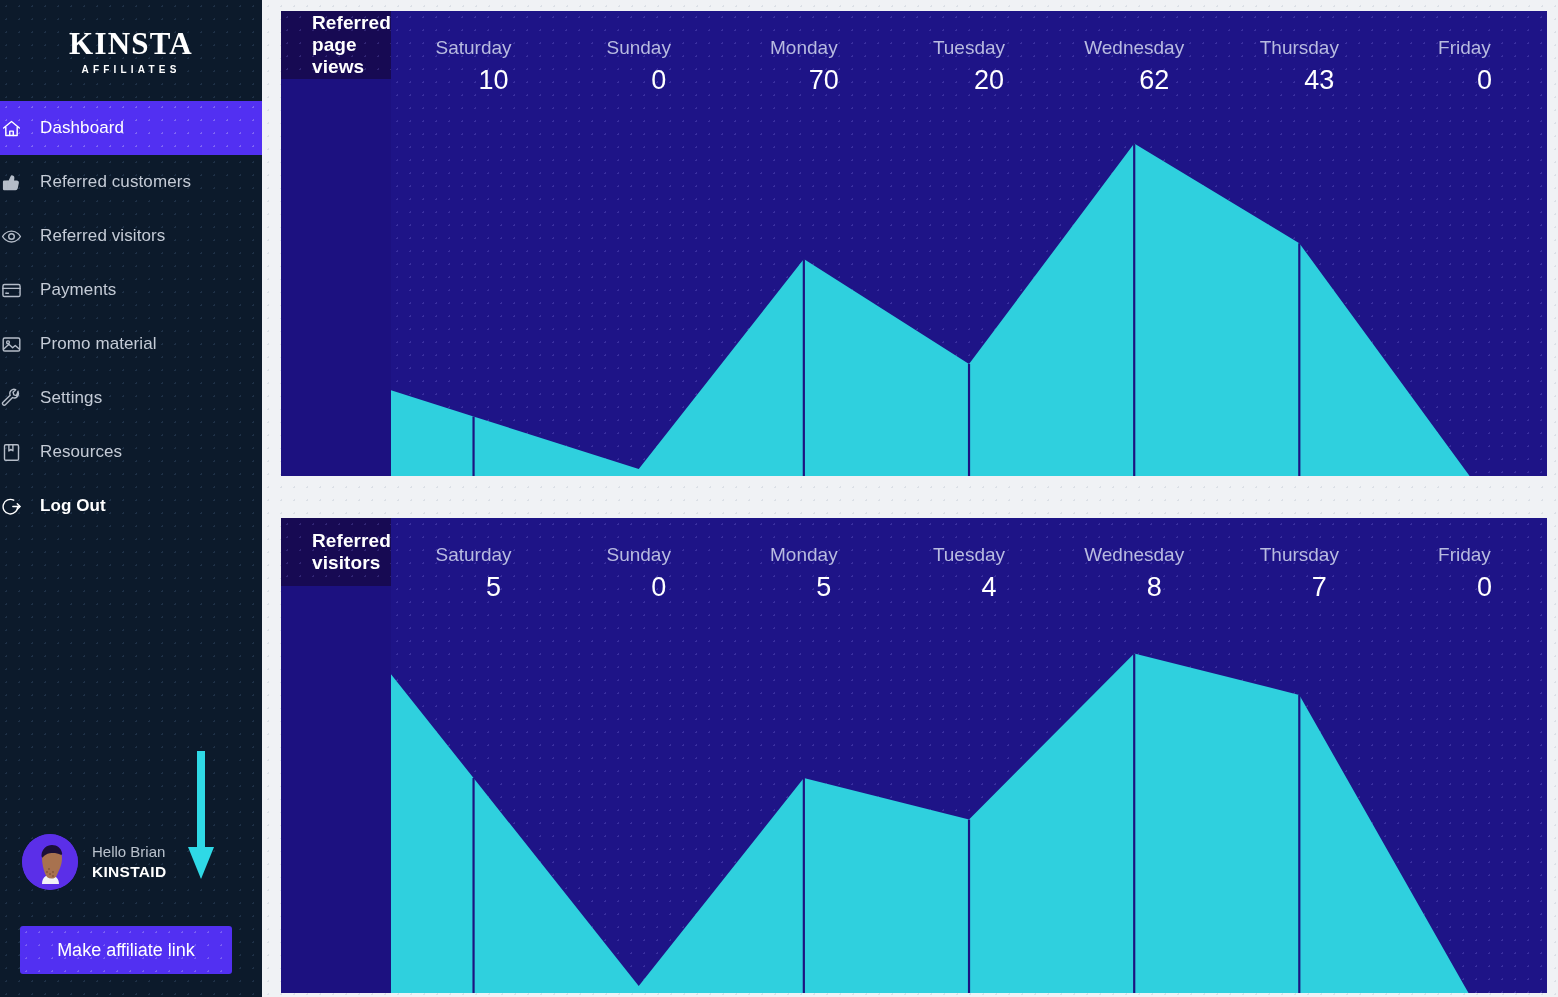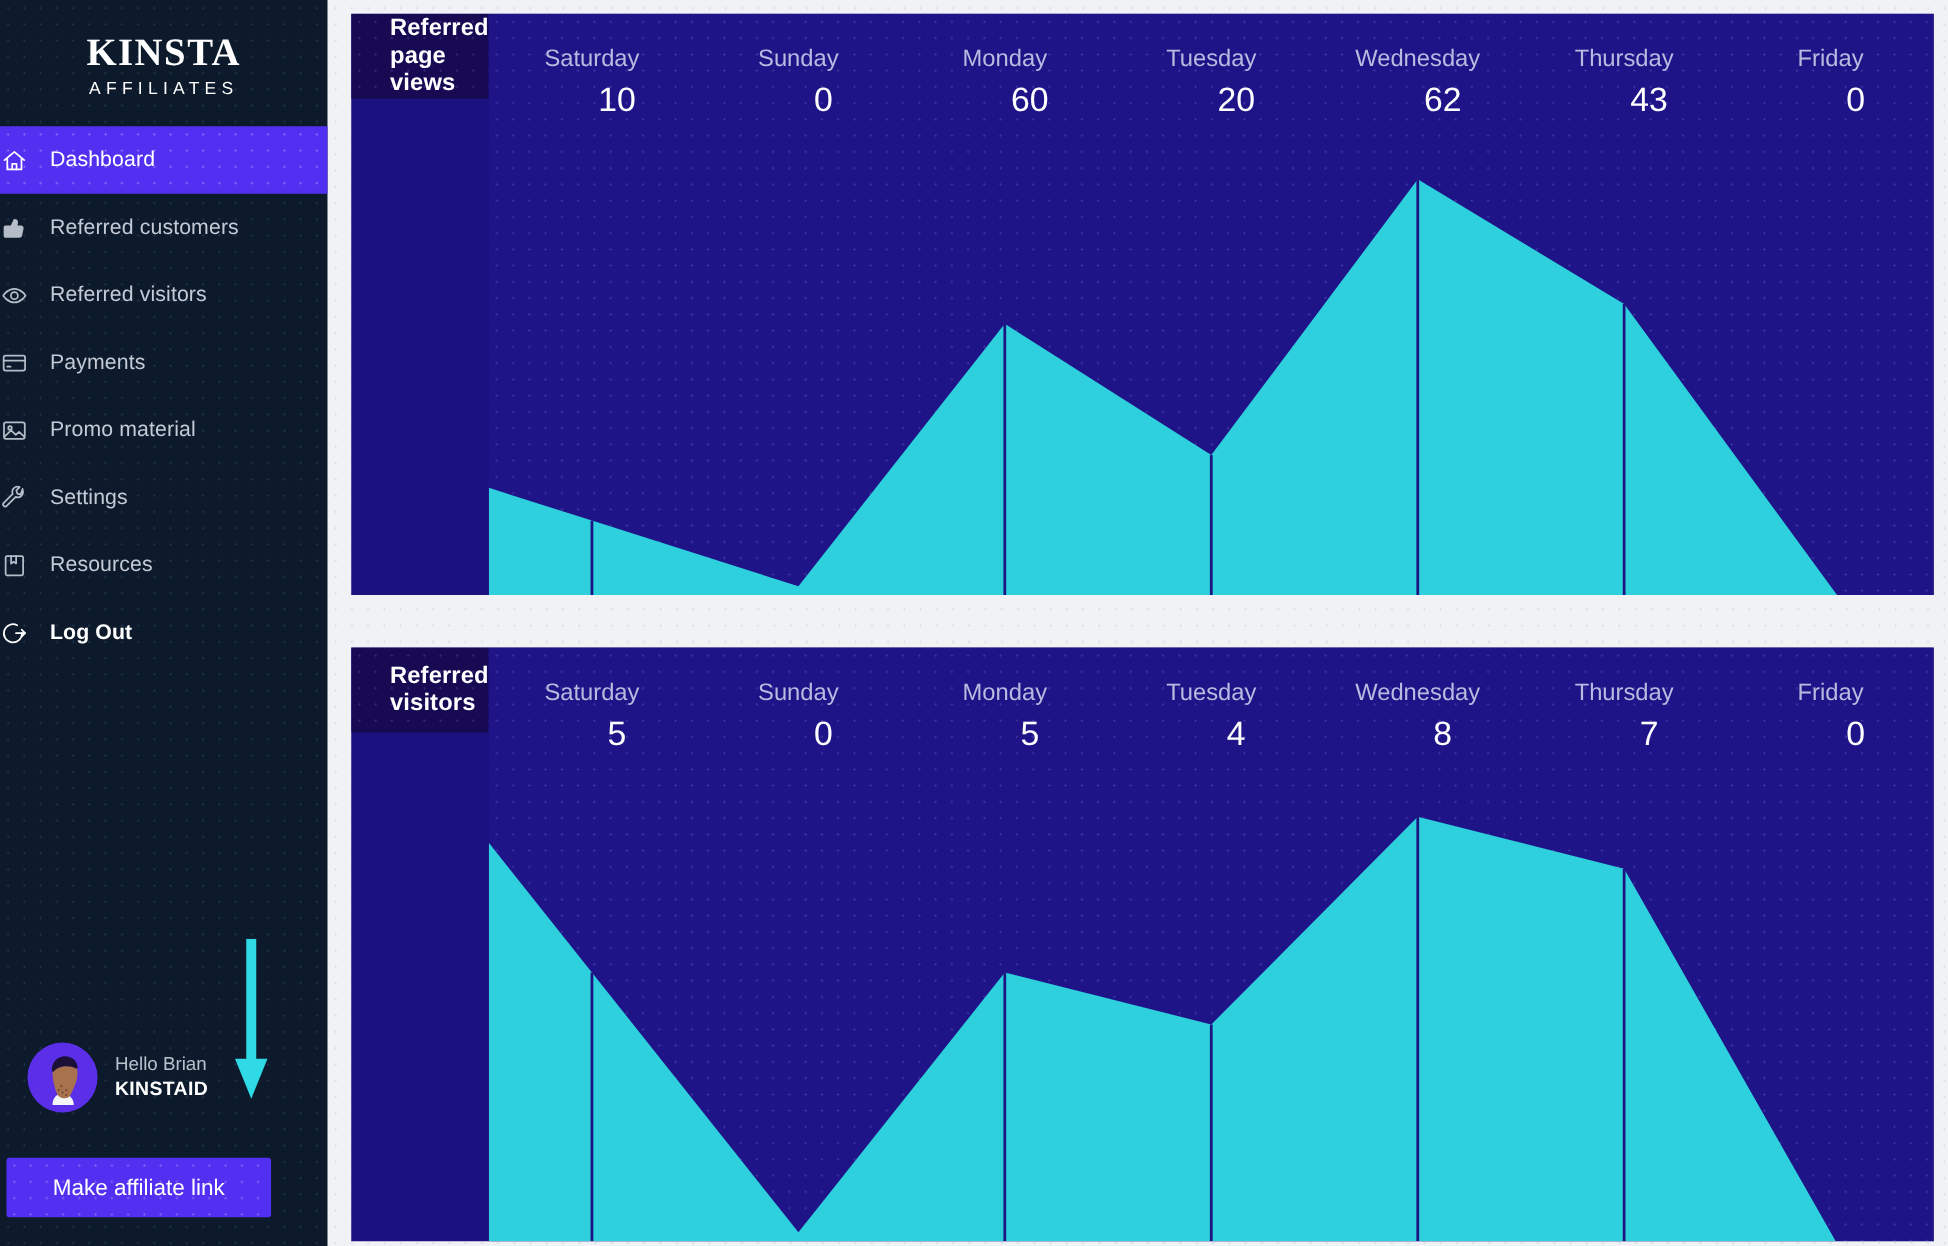--- a/index.html
+++ b/index.html
@@ -41,22 +41,22 @@
   .logo-main {
     color: #ffffff;
     font-size: 31px;
     font-weight: 700;
     letter-spacing: 1.2px;
     line-height: 1;
     font-family: Liberation Serif, serif;
   }
   .logo-sub {
     color: #ffffff;
-    font-size: 14px;
-    font-weight: 400;
+    font-size: 10px;
+    font-weight: 700;
     letter-spacing: 4.2px;
     margin-top: 6px;
     line-height: 1;
   }
 
   .nav { margin-top: 5px; }
 
   .nav-item {
     display: flex;
     align-items: center;
@@ -113,21 +113,21 @@
     overflow: hidden;
     position: relative;
     flex: 0 0 56px;
   }
   .user-text { line-height: 1.25; }
   .user-hello { color: #b9c1cc; font-size: 15px; }
   .user-id { color: #ffffff; font-size: 15.5px; font-weight: 700; letter-spacing: 0.3px; }
 
   .cta {
     position: absolute;
-    left: 5px;
+    left: 20px;
     bottom: 23px;
     width: 212px;
     height: 48px;
     background-color: #5230f2;
     background-image: radial-gradient(rgba(255,255,255,0.22) 1px, transparent 1px);
     background-size: 13px 13px;
     border: none;
     border-radius: 3px;
     color: #ffffff;
     font-family: "Liberation Sans", sans-serif;
@@ -378,21 +378,21 @@
           <div class="day-cell">
             <div class="day-name">Saturday</div>
             <div class="day-value">10</div>
           </div>
           <div class="day-cell">
             <div class="day-name">Sunday</div>
             <div class="day-value">0</div>
           </div>
           <div class="day-cell">
             <div class="day-name">Monday</div>
-            <div class="day-value">60</div>
+            <div class="day-value">70</div>
           </div>
           <div class="day-cell">
             <div class="day-name">Tuesday</div>
             <div class="day-value">20</div>
           </div>
           <div class="day-cell">
             <div class="day-name">Wednesday</div>
             <div class="day-value">62</div>
           </div>
           <div class="day-cell">

